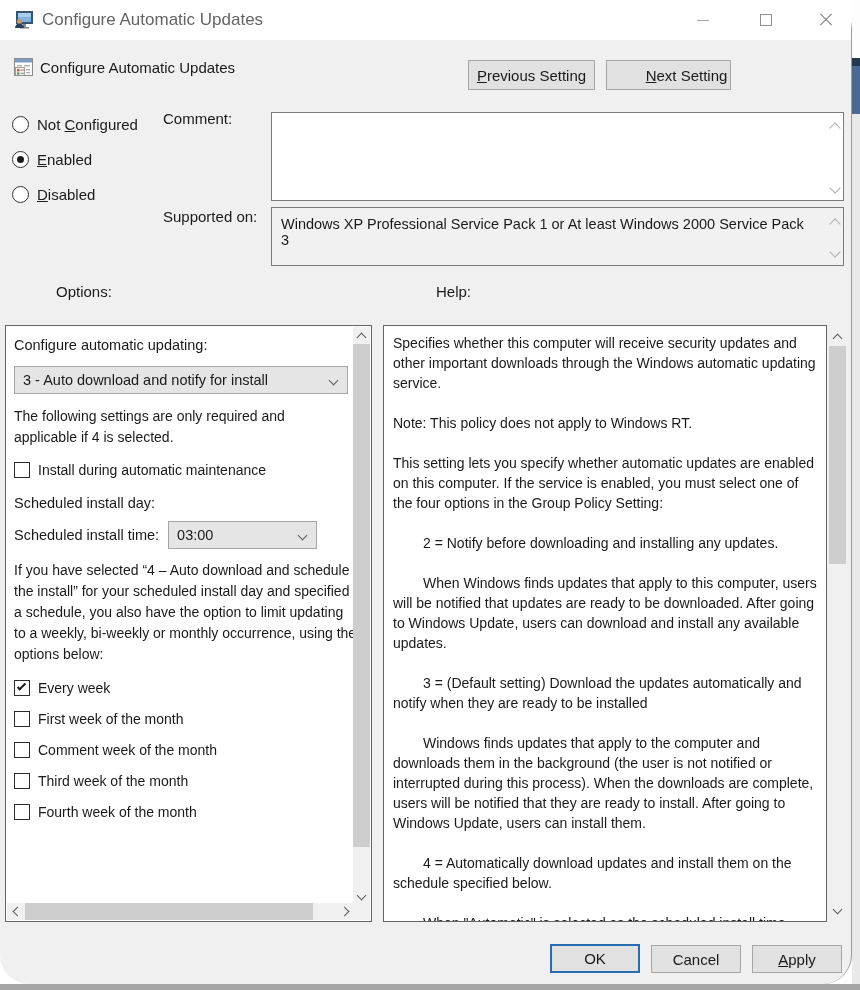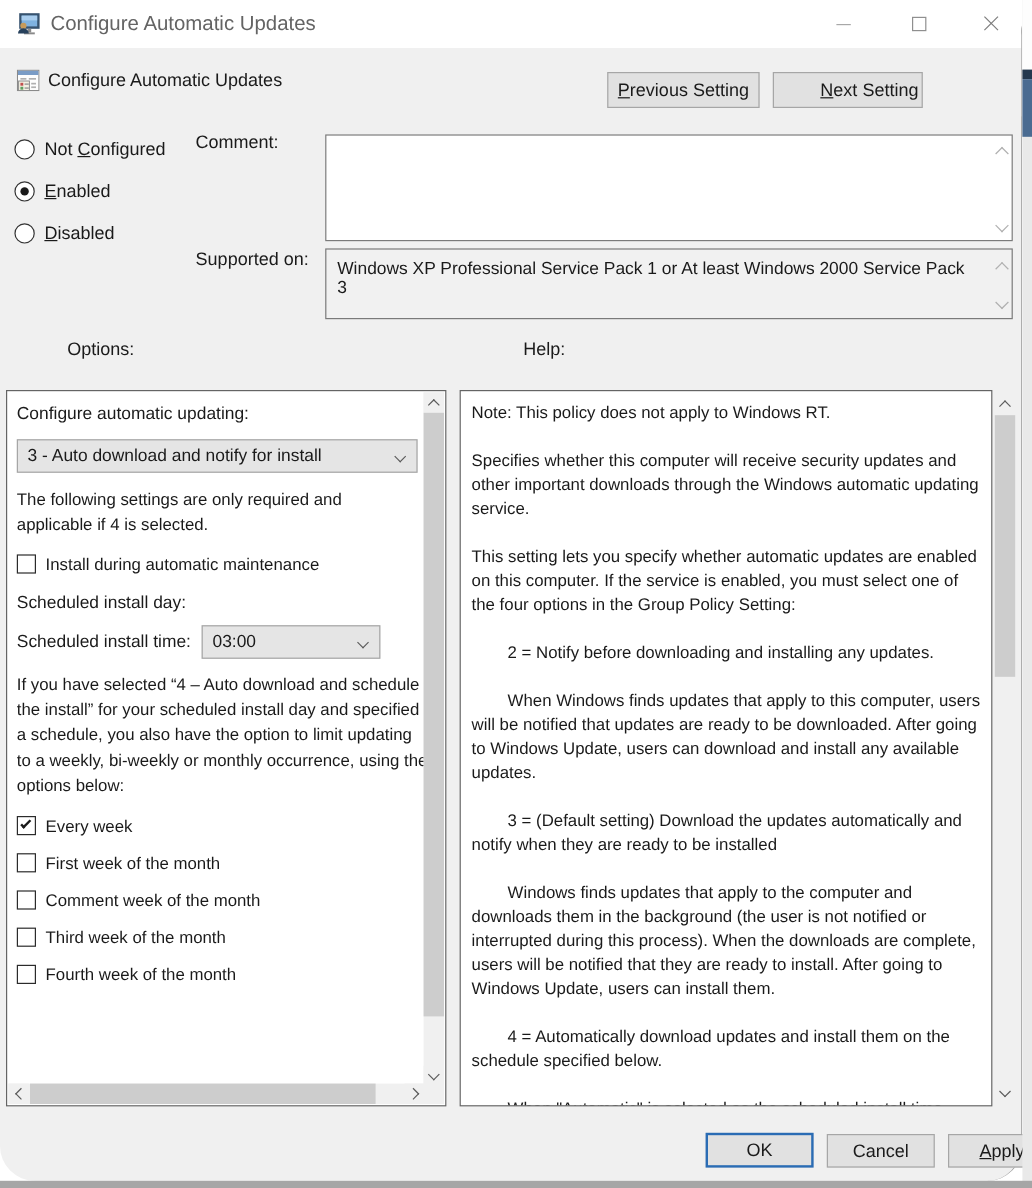--- a/index.html
+++ b/index.html
@@ -25,21 +25,21 @@
   .glyph-min { width:12px; height:0; border-top:1px solid #a8a8a8; }
   .glyph-max { width:12px; height:12px; border:1px solid #8f8f8f; }
   .glyph-close { position:relative; width:14px; height:14px; }
   .glyph-close::before, .glyph-close::after { content:""; position:absolute; left:-1px; top:6px; width:16px; height:0; border-top:1px solid #7c7c7c; }
   .glyph-close::before { transform:rotate(45deg); } .glyph-close::after { transform:rotate(-45deg); }
 
   
   .header { position:absolute; left:0; top:40px; width:100%; height:57px; background:#f0f0f0; }
   .policy-icon { position:absolute; left:14px; top:58px; width:19px; height:18px; }
   .setting-name { position:absolute; left:40px; top:59px; font-size:15px; color:#1a1a1a; }
-  .btn { background:#e1e1e1; border:1px solid #a6a6a6; font-family:"Liberation Sans",sans-serif; font-size:15px; color:#1a1a1a; display:flex; align-items:center; justify-content:center; cursor:default;margin-left:38px; }
+  .btn { background:#e1e1e1; border:1px solid #a6a6a6; font-family:"Liberation Sans",sans-serif; font-size:15px; color:#1a1a1a; display:flex; align-items:center; justify-content:center; cursor:default; }
   .btn-prev { position:absolute; left:468px; top:60px; width:127px; height:30px; }
   .btn-next { position:absolute; left:606px; top:60px; width:125px; height:30px;padding-left:36px; }
 
   
   .radio-row { position:absolute; left:12px; display:flex; align-items:center; }
   .radio-circle { width:17px; height:17px; border:1px solid #333333; border-radius:50%; background:#fff; margin-right:8px; position:relative; flex:0 0 auto; }
   .radio-circle .dot { display:none; position:absolute; left:4px; top:4px; width:7px; height:7px; border-radius:50%; background:#1a1a1a; }
   .radio-circle.on .dot { display:block; }
   .radio-label { font-size:15px; }
 
@@ -240,22 +240,22 @@
           </div>
         <div class="thumb"></div>
         <div class="sb-arrow a-right">
             <div class="sb-chev right"></div>
           </div>
       </div>
       <div class="op-corner"></div>
     </div>
 
     <div class="help-box">
+      <p>Specifies whether this computer will receive security updates and other important downloads through the Windows automatic updating service.</p>
       <p>Note: This policy does not apply to Windows RT.</p>
-      <p>Specifies whether this computer will receive security updates and other important downloads through the Windows automatic updating service.</p>
       <p>This setting lets you specify whether automatic updates are enabled on this computer. If the service is enabled, you must select one of the four options in the Group Policy Setting:</p>
       <p class="indent">2 = Notify before downloading and installing any updates.</p>
       <p class="indent">When Windows finds updates that apply to this computer, users will be notified that updates are ready to be downloaded. After going to Windows Update, users can download and install any available updates.</p>
       <p class="indent">3 = (Default setting) Download the updates automatically and notify when they are ready to be installed</p>
       <p class="indent">Windows finds updates that apply to the computer and downloads them in the background (the user is not notified or interrupted during this process). When the downloads are complete, users will be notified that they are ready to install. After going to Windows Update, users can install them.</p>
       <p class="indent">4 = Automatically download updates and install them on the schedule specified below.</p>
       <p class="indent">When "Automatic" is selected as the scheduled install time,</p>
     </div>
     <div class="help-vsb">
       <div class="sb-arrow a-up">

